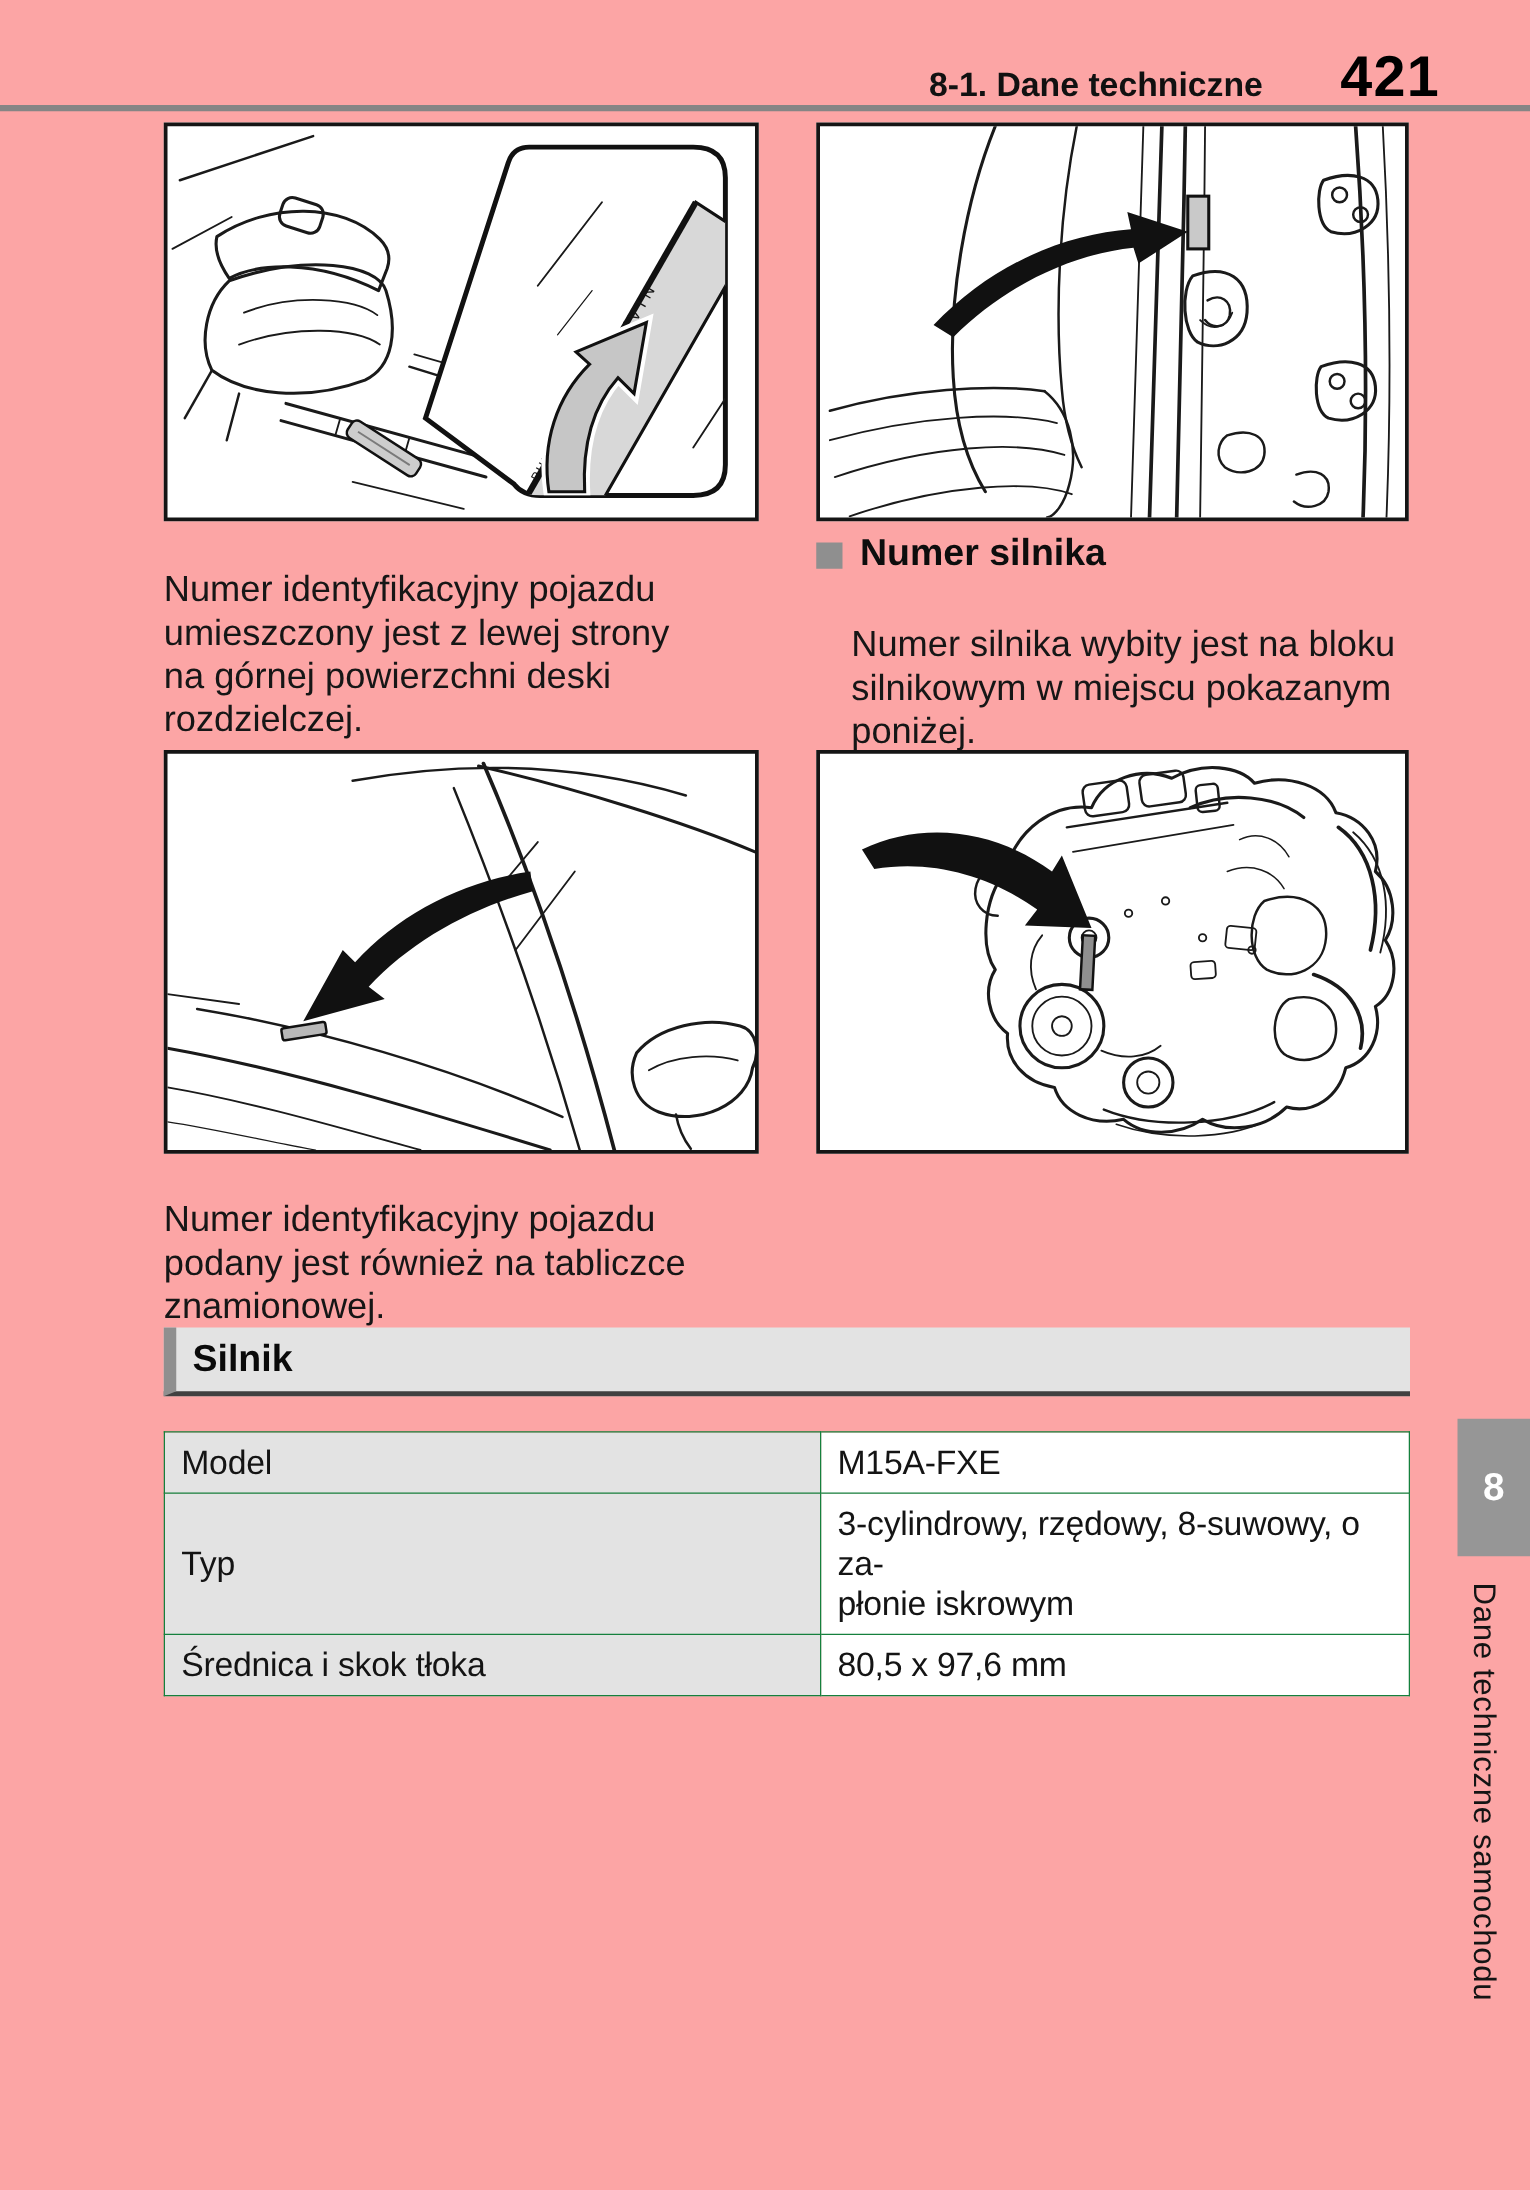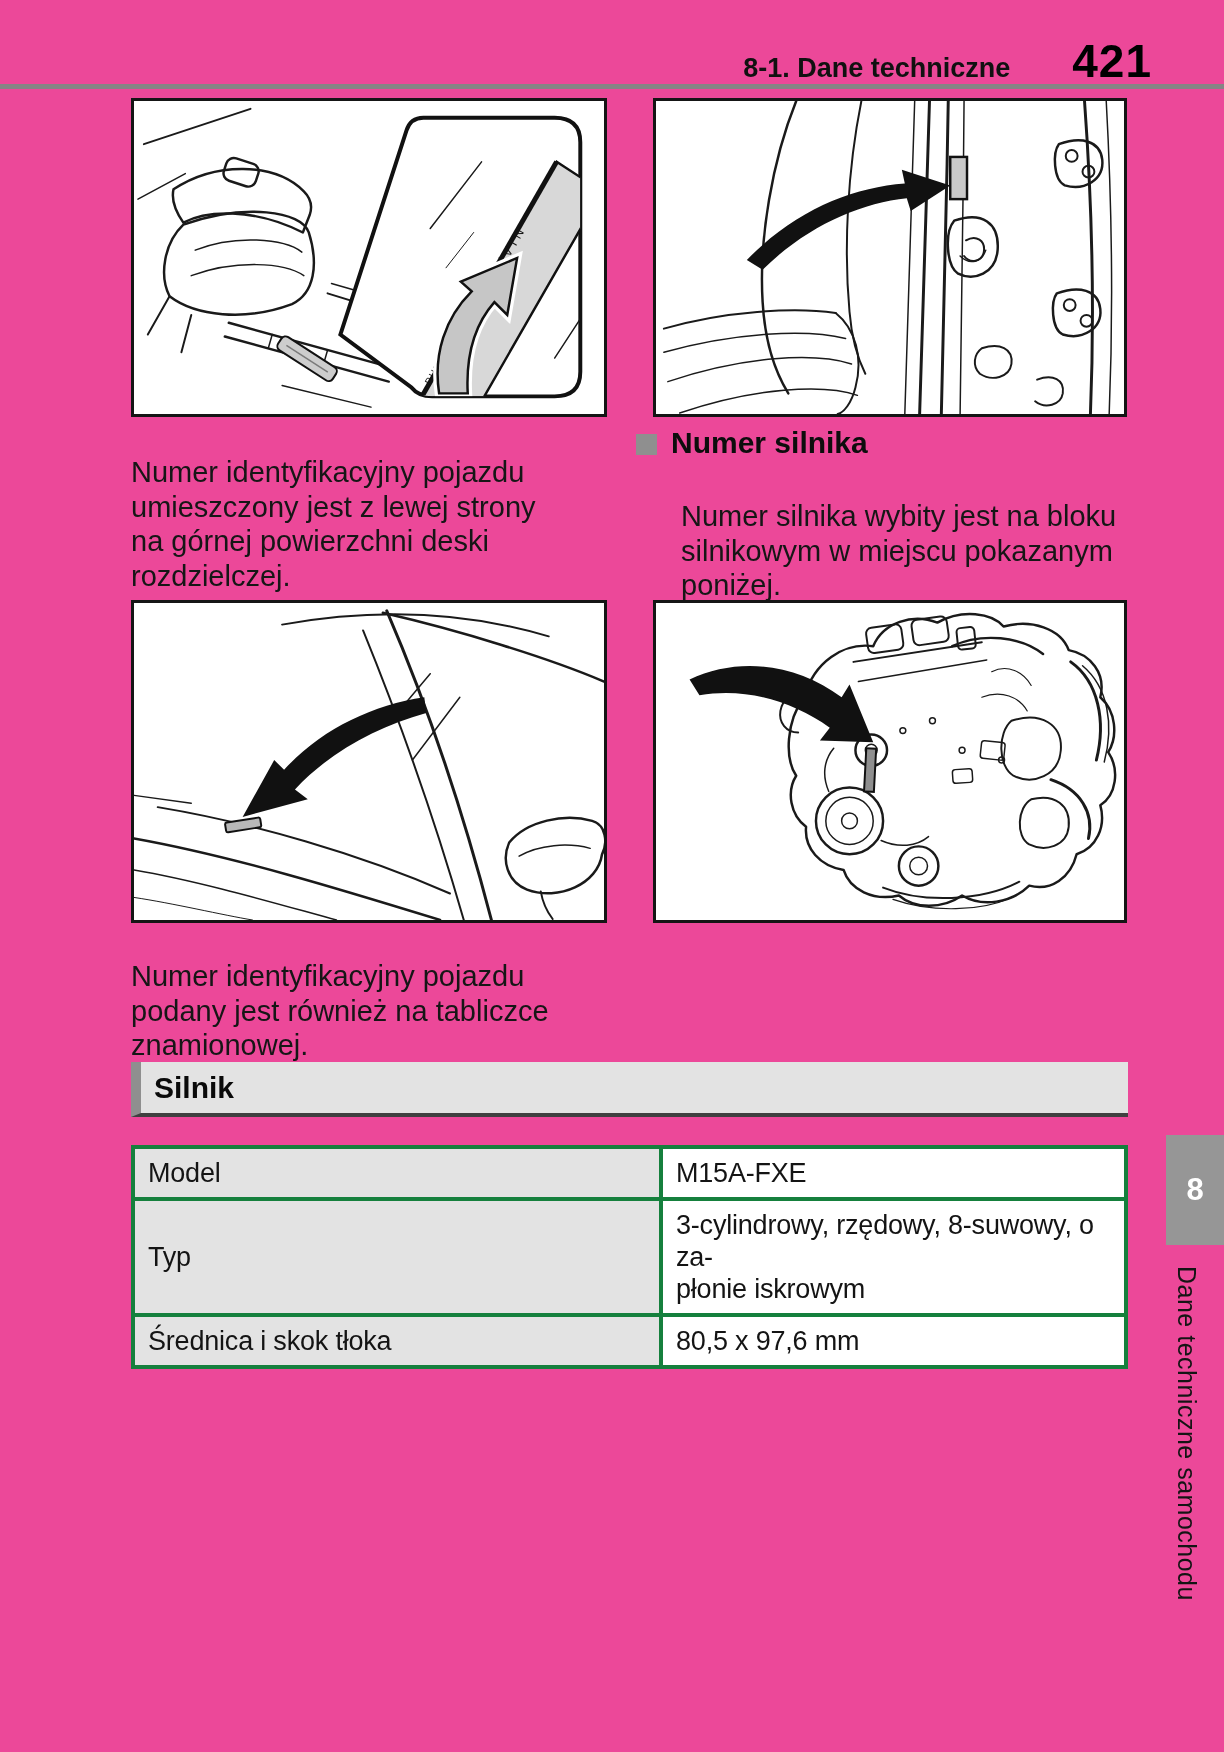--- a/index.html
+++ b/index.html
@@ -1,17 +1,17 @@
 <!DOCTYPE html>
 <html><head>
 <meta charset="utf-8">
 <style>
   html,body{margin:0;padding:0;}
   body{font-family:"Liberation Sans", sans-serif; background:#e9e9e9;}
-  .page{position:relative; width:1224px; height:1752px; background:#ec4899; overflow:hidden; color:#141414;}
+  .page{position:relative; width:1224px; height:1752px; background:#fca5a5; overflow:hidden; color:#141414;}
 
   
   .hdr{position:absolute; top:22px; left:0; width:1152px; display:flex; justify-content:flex-end; align-items:baseline; gap:62px;}
   .hdr-section{font-size:27px; font-weight:bold; color:#111;}
   .hdr-page{font-size:46px; font-weight:bold; letter-spacing:1px; color:#000;margin-top:12px;}
   .hdr-rule{position:absolute; top:84px; left:0; width:1224px; height:5px; background:#858585;}
 
   
   figure{margin:0;}
   .illus{position:absolute; box-sizing:border-box; border:3px solid #151515; background:#fff;}
@@ -22,33 +22,33 @@
   .box4{left:653px; top:600px; width:474px; height:323px;}
 
   .ln *{stroke:#1a1a1a; fill:none; stroke-linecap:round; stroke-linejoin:round;}
 
   
   .caption{position:absolute; font-size:29px; line-height:34.5px; white-space:pre-line; color:#161616;}
   .caption1{left:131px; top:426px; width:540px;}
   .caption2{left:131px; top:930px; width:540px;}
   .engbody {left:681px; top:470px; width:545px;}
 
-  .enghead{position:absolute; left:636px; top:426px; display:flex; align-items:center; gap:14px;}
+  .enghead{position:absolute; left:653px; top:426px; display:flex; align-items:center; gap:14px;}
   .enghead .bullet{width:21px; height:21px; background:#8f8f8f; margin-top:3px;}
   .enghead .txt{font-size:30px; font-weight:bold; color:#0d0d0d;}
 
   
   .section-bar{position:absolute; left:131px; top:1062px; width:997px; height:55px; box-sizing:border-box;
     background:#e3e3e3; border-left:10px solid #8f8f8f; border-bottom:4px solid #404040;
     display:flex; align-items:center; padding-left:13px; font-size:30px; font-weight:bold; color:#0a0a0a;}
 
   
   .spec-table{position:absolute; left:131px; top:1145px; width:997px; border-collapse:collapse;
     font-size:27px; line-height:32px; letter-spacing:-0.2px; color:#141414;}
-  .spec-table td{border:4px solid #15803d; padding:8px 13px; vertical-align:middle;}
+  .spec-table td{border:1px solid #15803d; padding:8px 13px; vertical-align:middle;}
   .spec-table td.lab{background:#e3e3e3; width:498px;}
   .spec-table td.val{background:#fff; white-space:pre-line;margin-top:20px;}
   .spec-table sup{font-size:0.62em; vertical-align:super; line-height:0;}
 
   
   .chapter-tab{position:absolute; left:1166px; top:1135px; width:58px; height:110px; background:#969696;
     color:#fff; font-size:31px; font-weight:bold; display:flex; align-items:center; justify-content:center;}
   .chapter-title{position:absolute; left:1172px; top:1266px; writing-mode:vertical-rl;
     font-size:25px; letter-spacing:0.5px; color:#141414;}
 

